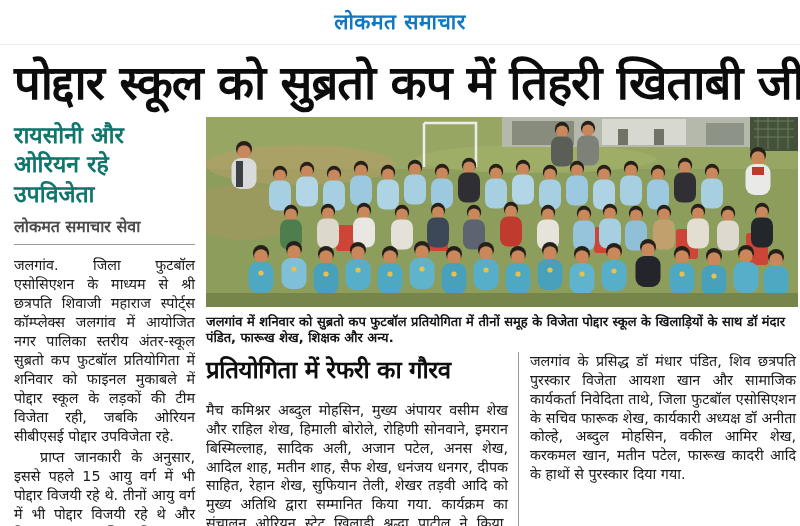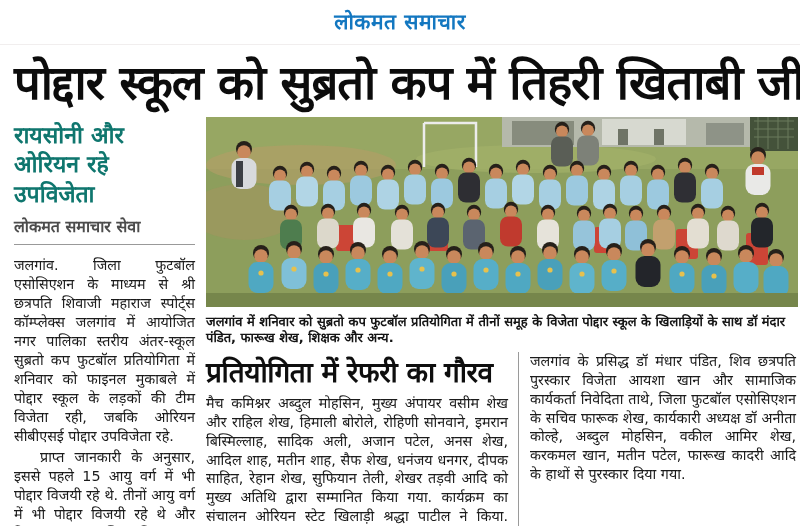--- a/index.html
+++ b/index.html
@@ -25,21 +25,21 @@
   .right-area { width: 594px; flex: none; }
   .photo-wrap { width: 592px; height: 190px; margin-top: 2px; overflow: hidden; }
   .photo-wrap svg { display: block; }
   .caption { font-size: 13px; font-weight: 700; line-height: 1.26; color: #141414;
     margin: 7px 0 6px; width: 590px; }
 
   .bottom-cols { display: flex; margin-top: 6px; }
   .mid-col { width: 312px; flex: none; padding-right: 10px; }
   .col-divider { width: 0; border-left: 1.5px solid #9a9a9a; flex: none; }
   .right-col { flex: 1; padding-left: 11px; padding-right: 4px; }
-  .section-heading { font-size: 28px; font-weight: 700; color: #0e0e0e; margin-bottom: 4px; letter-spacing: -0.5px; }
+  .section-heading { font-size: 24px; font-weight: 700; color: #0e0e0e; margin-bottom: 16px; letter-spacing: -0.5px; }
   .section-body { font-size: 14.3px; line-height: 1.31; color: #1b1b1b; text-align: justify; }
 </style>
 </head>
 <body>
 
 <header class="masthead">
   <span class="masthead-title">लोकमत समाचार</span>
 </header>
 
 <h1 class="headline">पोद्दार स्कूल को सुब्रतो कप में तिहरी खिताबी जीत</h1>

